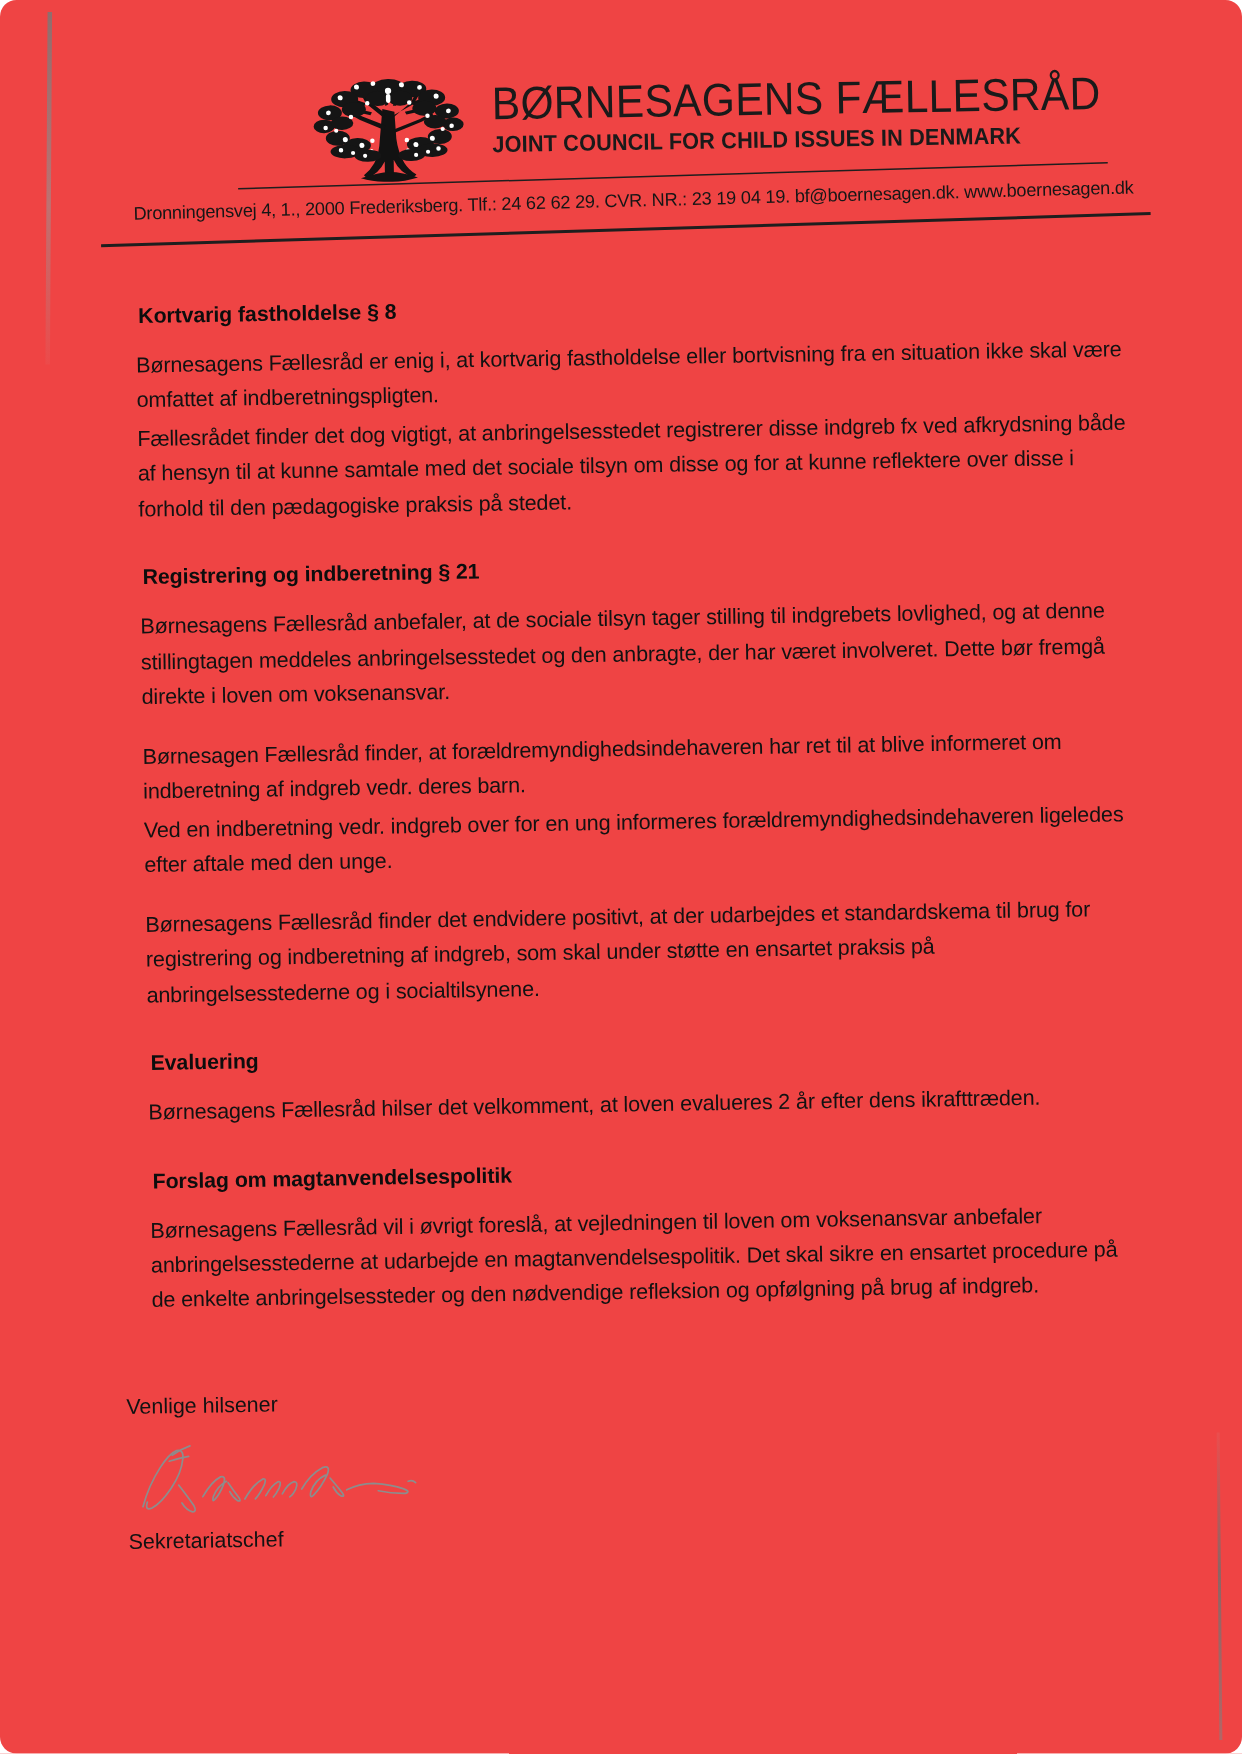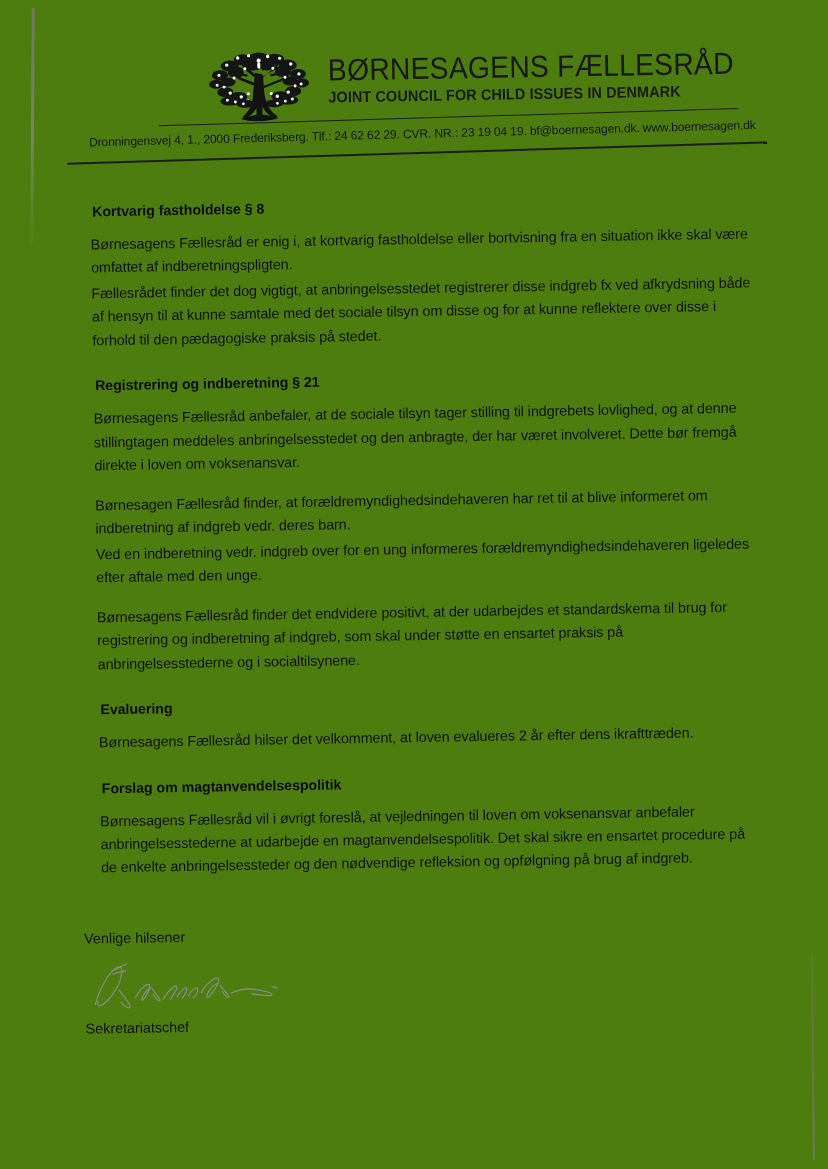--- a/index.html
+++ b/index.html
@@ -15,21 +15,22 @@
     overflow: hidden;
     font-family: "Liberation Sans", sans-serif;
     color: #111111;
     -webkit-font-smoothing: antialiased;
   }
 
   
   .scan-page {
     position: absolute;
     inset: 0;
-    background: #4d7c0f;
+    background: #ef4444;
+    border-radius: 11px;
   }
 
   
   .scan-edge-left {
     position: absolute;
     left: 31px;
     top: 8px;
     width: 3px;
     height: 235px;
     background: linear-gradient(to bottom,

